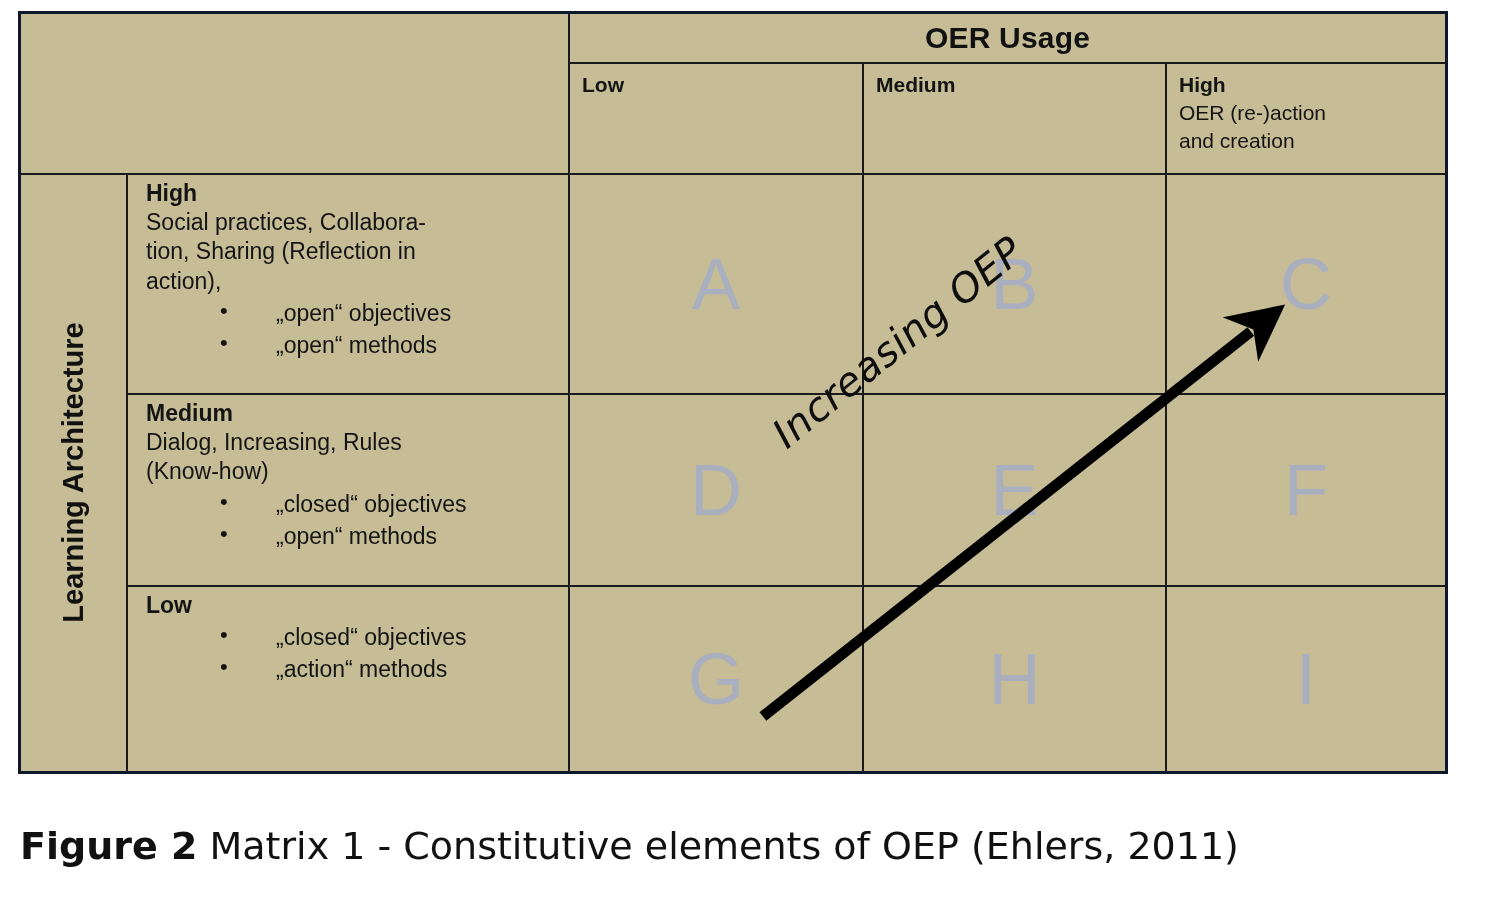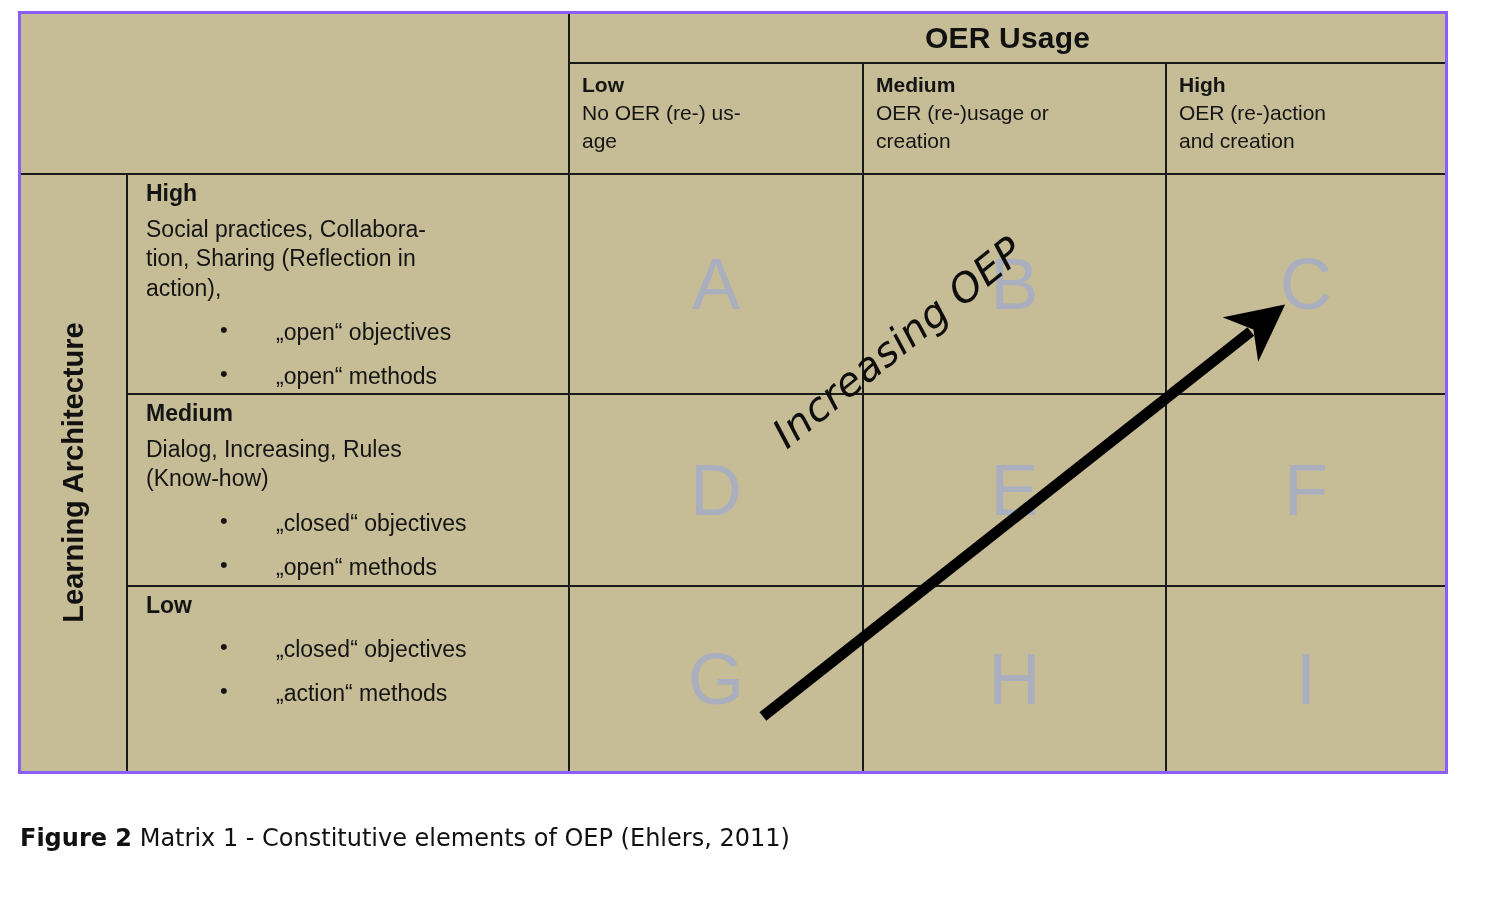--- a/index.html
+++ b/index.html
@@ -25,21 +25,21 @@
   }
 
   
   #matrix {
     position: absolute;
     left: 18px;
     top: 11px;
     width: 1430px;
     height: 763px;
     background: #c6bc96;
-    border: 3px solid #8b5cf6;
+    border: 3px solid #0f172a;
     box-sizing: border-box;
   }
 
   
   .v-line {
     position: absolute;
     top: 0;
     bottom: 0;
     width: 2px;
     background: #1a1a1a;
@@ -117,31 +117,30 @@
     line-height: 1.27;
     color: #141414;
   }
   .row-desc .rd-title {
     font-weight: bold;
     display: block;
   }
   .row-desc .rd-body {
     display: block;
     white-space: pre-line;
-    margin-top: 7px;
   }
   .row-desc ul {
     margin: 1px 0 0 0;
     padding: 0 0 0 74px;
     list-style: none;
   }
   .row-desc ul li {
     position: relative;
     padding-left: 56px;
-    margin-top: 15px;
+    margin-top: 3px;
   }
   .row-desc ul li::before {
     content: "\2022";
     position: absolute;
     left: 0;
     top: -2px;
     font-size: 22px;
   }
 
   
@@ -179,21 +178,21 @@
     color: #0d0d0d;
     white-space: nowrap;
     letter-spacing: .5px;
   }
 
   
   #caption {
     position: absolute;
     left: 20px;
     top: 824px;
-    font-size: 24px;
+    font-size: 38px;
     color: #111111;
     font-family: "DejaVu Sans", sans-serif;
   }
   #caption .cap-strong {
     font-weight: bold;
   }
 </style>
 </head>
 <body>
 
@@ -209,27 +208,23 @@
     <div class="h-line" style="top:48px; left:547px; right:0;"></div>
     <div class="h-line" style="top:159px; left:0; width:199px;"></div>
     <div class="h-line" style="top:159px; left:107px; right:0;"></div>
     <div class="h-line" style="top:379px; left:105px; right:0;"></div>
     <div class="h-line" style="top:571px; left:105px; right:0;"></div>
 
     <div id="oer-usage-title">OER Usage</div>
 
     <div class="col-head" style="left:549px; width:292px;">
       <span class="ch-title">Low</span>
-      <span class="ch-desc">No OER (re-) us-
-age</span>
     </div>
     <div class="col-head" style="left:843px; width:301px;">
       <span class="ch-title">Medium</span>
-      <span class="ch-desc">OER (re-)usage  or
-creation</span>
     </div>
     <div class="col-head" style="left:1146px; right:0;">
       <span class="ch-title">High</span>
       <span class="ch-desc">OER (re-)action
 and creation</span>
     </div>
 
     <div id="la-label">
       <span>Learning Architecture</span>
     </div>

